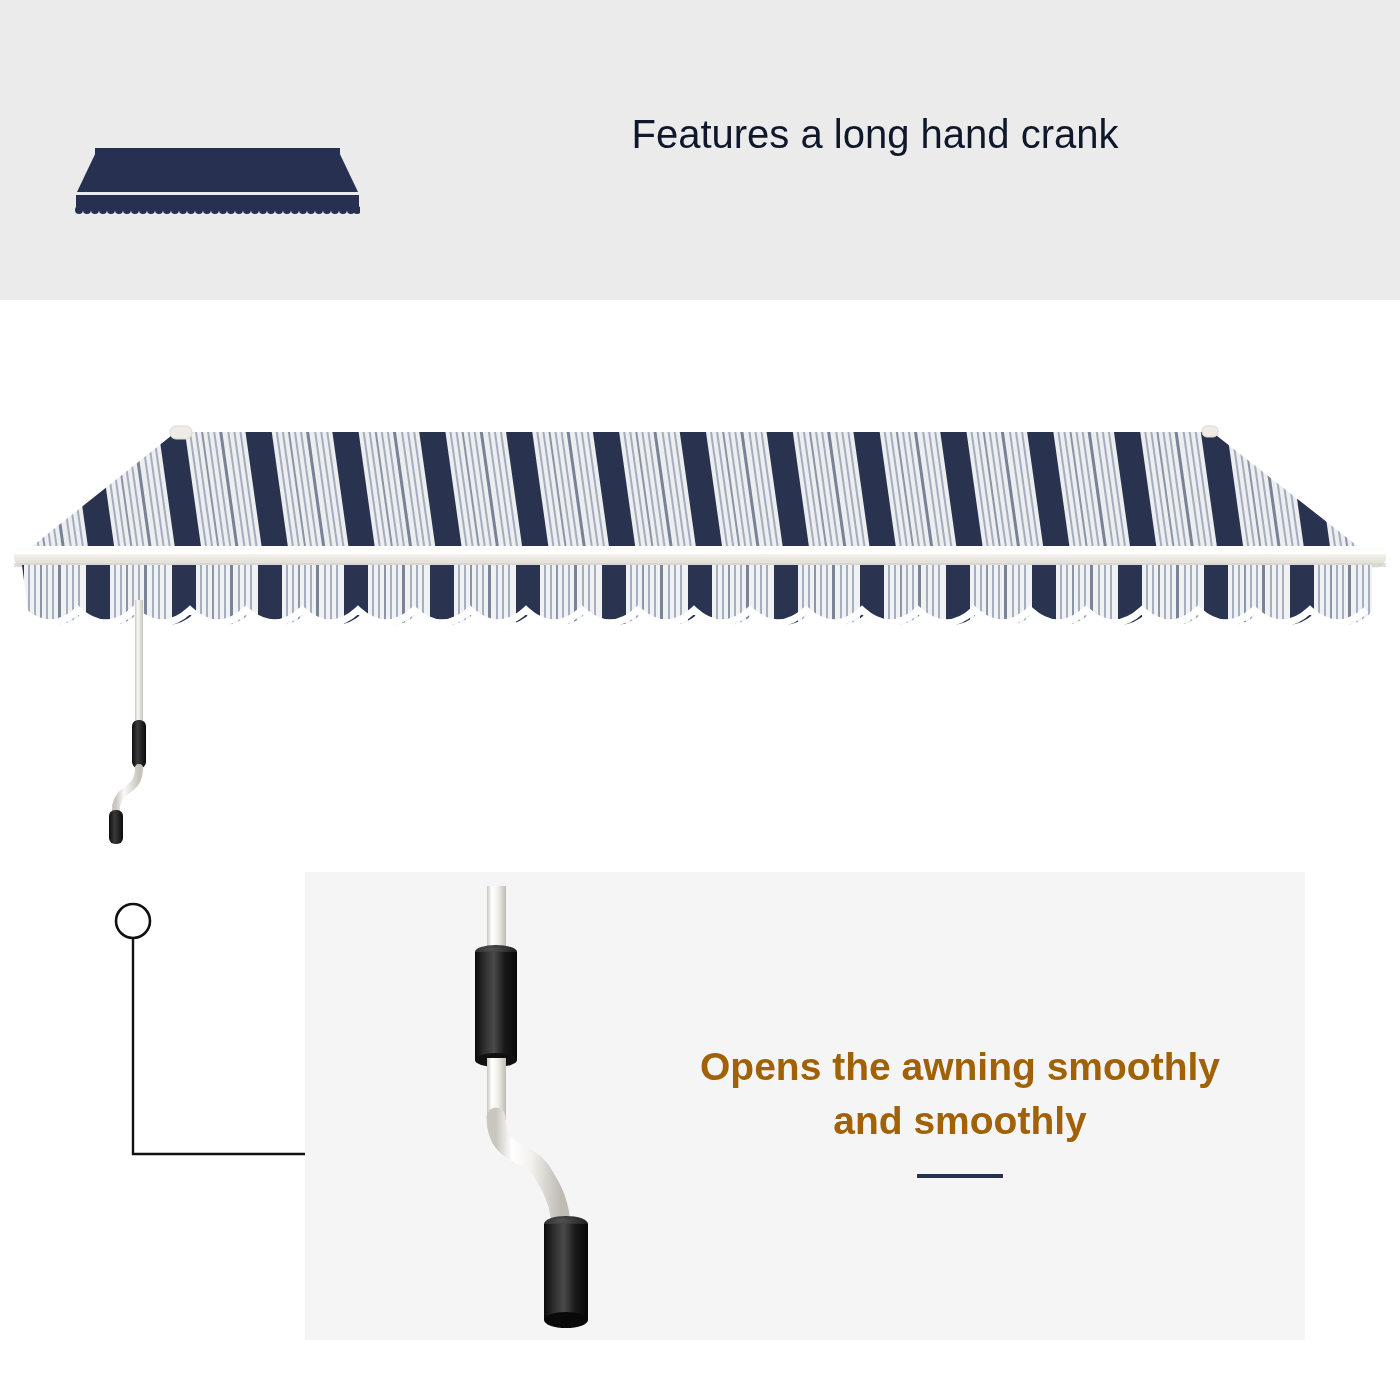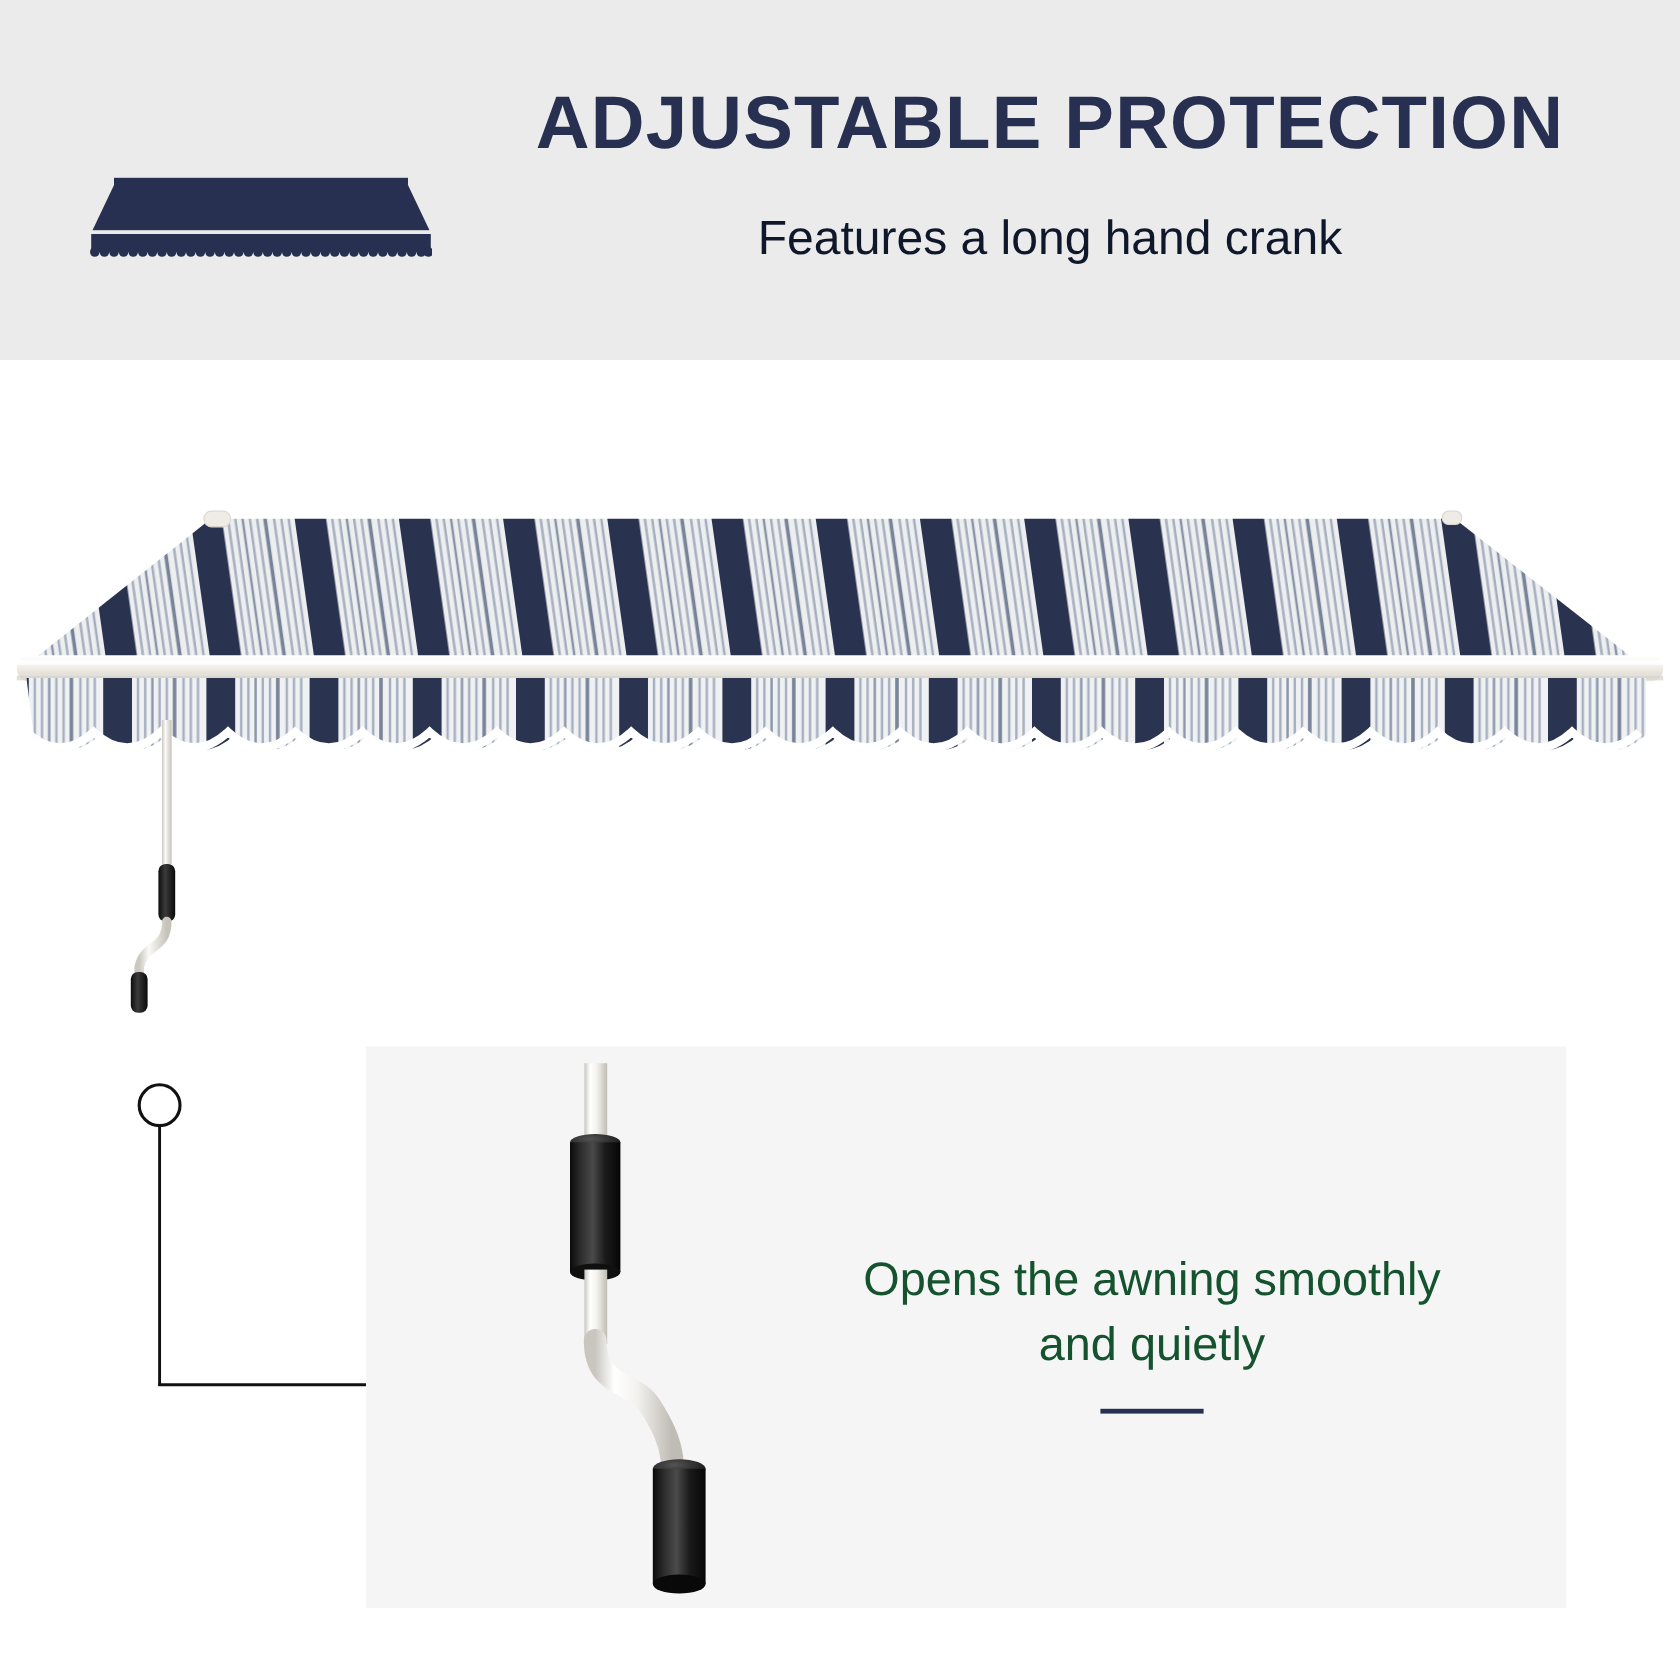--- a/index.html
+++ b/index.html
@@ -112,23 +112,24 @@
     position: absolute;
     left: 330px;
     top: 168px;
     width: 650px;
     text-align: center;
   }
 
   .detail-caption-line {
     font-family: "Liberation Sans", sans-serif;
     font-size: 39px;
-    color: #14532d;
+    color: #a16207;
     line-height: 1.38;
     white-space: nowrap;
+    font-weight: bold;
   }
 
   #detail-underline {
     margin: 26px auto 0 auto;
     width: 86px;
     height: 4px;
     background: #273050;
   }
 </style>
 </head>
@@ -182,21 +183,20 @@
           <circle cx="252" cy="62" r="4.0"></circle>
         <circle cx="260" cy="62" r="4.0"></circle>
           <circle cx="268" cy="62" r="4.0"></circle>
         <circle cx="276" cy="62" r="4.0"></circle>
           <circle cx="282" cy="62" r="4.0"></circle>
       </g>
     </svg>
   </div>
 
   <div id="header-text-block">
-    <div id="page-title">ADJUSTABLE PROTECTION</div>
     <div id="page-subtitle">Features a long hand crank</div>
   </div>
 </div>
 
 <div id="awning-hero" style="top:400px;">
   <svg viewBox="0 0 1400 260" width="1400" height="260" xmlns="http://www.w3.org/2000/svg">
     <defs>
 
       <pattern id="canopyStripes" width="86" height="10" patternUnits="userSpaceOnUse">
         <rect x="0" y="0" width="86" height="10" fill="#f4f6f8"></rect>
@@ -363,16 +363,16 @@
 
       <ellipse cx="166" cy="352" rx="22" ry="8" fill="url(#capGrad)"></ellipse>
 
       <rect x="144" y="352" width="44" height="96" fill="url(#gripGrad2)"></rect>
       <ellipse cx="166" cy="448" rx="22" ry="8" fill="#090909"></ellipse>
     </svg>
   </div>
 
   <div id="detail-text-block">
     <div class="detail-caption-line">Opens the awning smoothly</div>
-    <div class="detail-caption-line">and quietly</div>
+    <div class="detail-caption-line">and smoothly</div>
     <div id="detail-underline"></div>
   </div>
 </div>
 
 </body></html>

